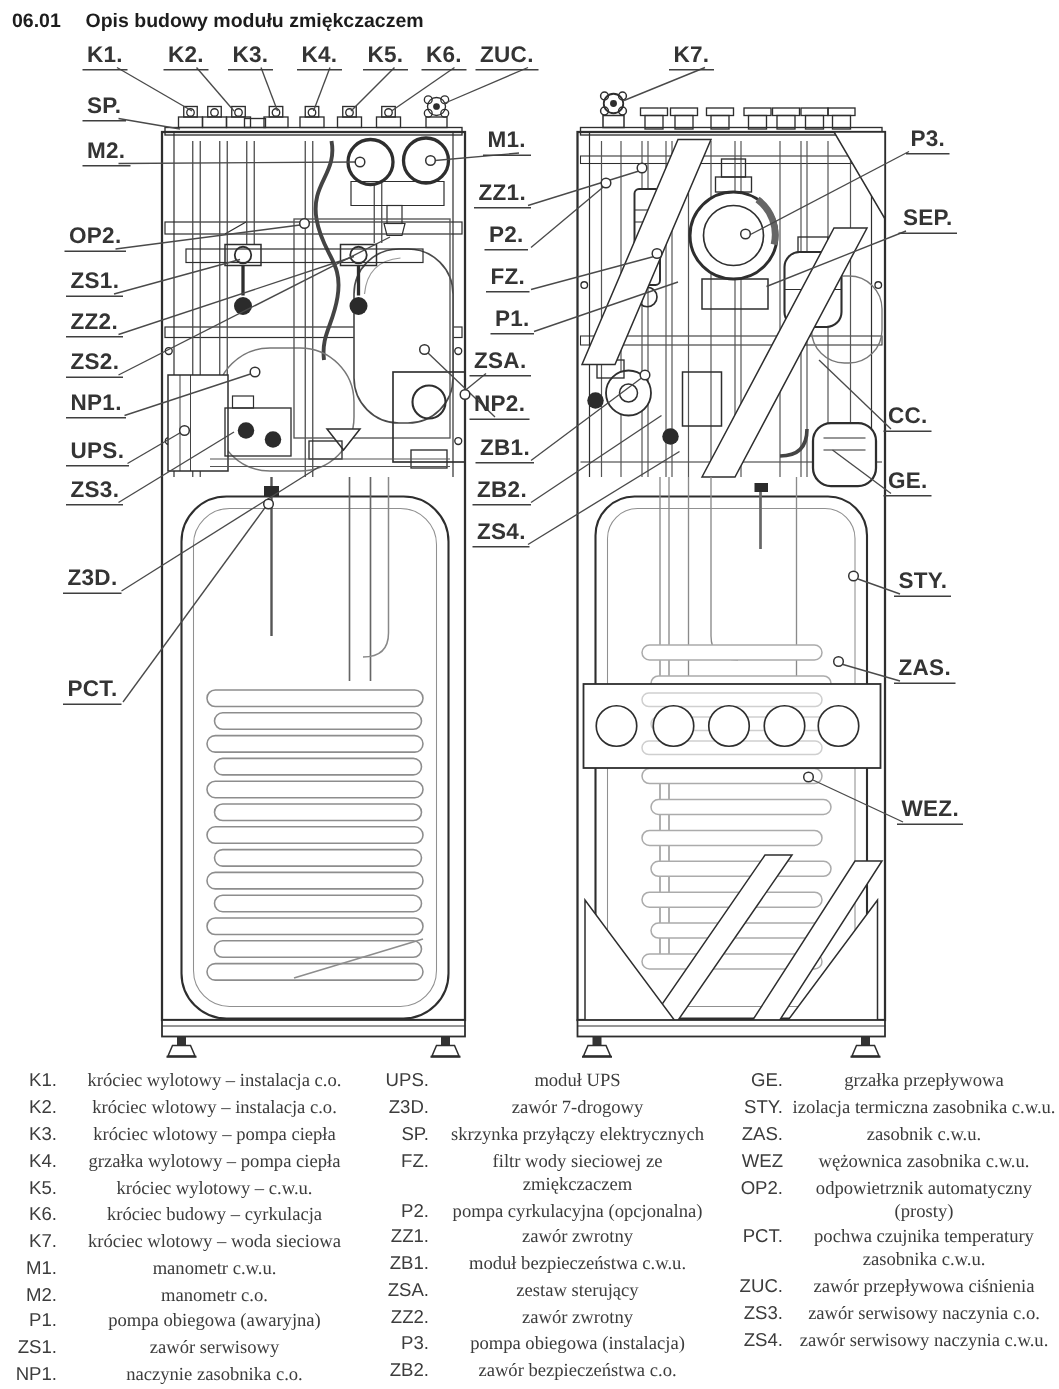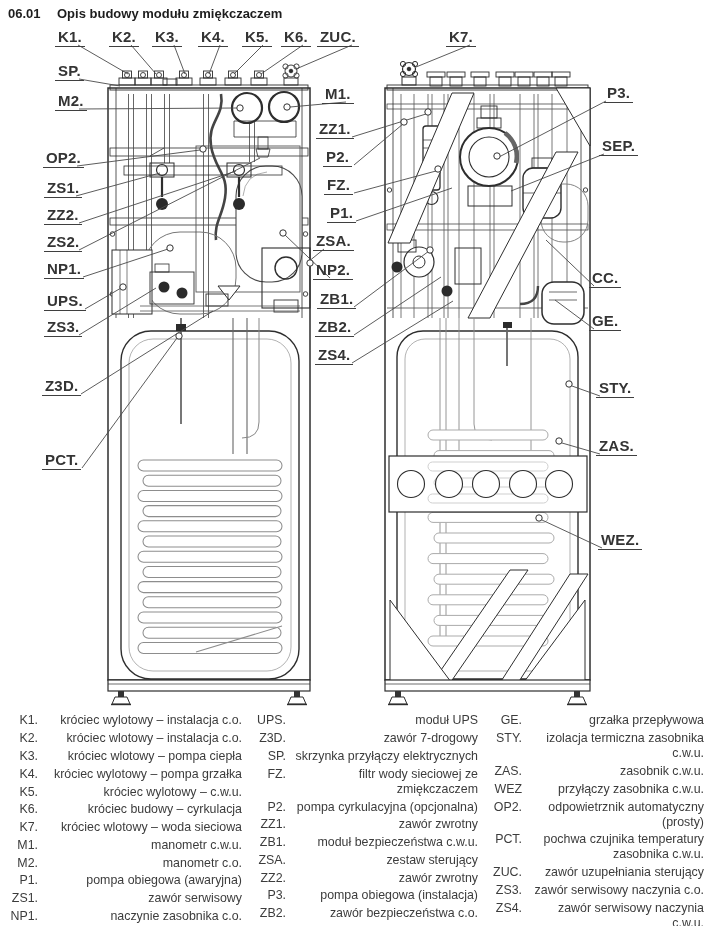--- a/index.html
+++ b/index.html
@@ -15,21 +15,21 @@
   #legend{position:absolute;left:0;top:712px;width:706px;color:#3c3c3c;font-size:12.4px;}
   .lcol{position:absolute;top:0;}
   #lcol1{left:6px;width:236px;}
   #lcol2{left:246px;width:232px;}
   #lcol3{left:480px;width:224px;}
   .lrow{display:grid;column-gap:6px;align-items:start;line-height:15px;padding:1.4px 0;}
   #lcol1 .lrow{grid-template-columns:32px 1fr;}
   #lcol2 .lrow{grid-template-columns:40px 1fr;}
   #lcol3 .lrow{grid-template-columns:42px 1fr;}
   .abbr{text-align:right;white-space:nowrap;}
-  .desc{text-align:right;}
+  .desc{text-align:center;font-family:Liberation Serif, serif;}
   #lcol3 .desc{max-width:178px;}
 </style>
 </head>
 <body>
 
 <div id="page">
 
   <div id="hdr">
     <span class="code">06.01</span>
     <span class="title">Opis budowy modułu zmiękczaczem</span>
@@ -462,21 +462,21 @@
         <div class="lrow">
         <span class="abbr">K2.</span>
         <span class="desc">króciec wlotowy – instalacja c.o.</span>
       </div>
         <div class="lrow">
         <span class="abbr">K3.</span>
         <span class="desc">króciec wlotowy – pompa ciepła</span>
       </div>
         <div class="lrow">
         <span class="abbr">K4.</span>
-        <span class="desc">króciec wylotowy – pompa grzałka</span>
+        <span class="desc">grzałka wylotowy – pompa ciepła</span>
       </div>
         <div class="lrow">
         <span class="abbr">K5.</span>
         <span class="desc">króciec wylotowy – c.w.u.</span>
       </div>
         <div class="lrow">
         <span class="abbr">K6.</span>
         <span class="desc">króciec budowy – cyrkulacja</span>
       </div>
         <div class="lrow">
@@ -562,33 +562,33 @@
         <div class="lrow">
         <span class="abbr">STY.</span>
         <span class="desc">izolacja termiczna zasobnika c.w.u.</span>
       </div>
         <div class="lrow">
         <span class="abbr">ZAS.</span>
         <span class="desc">zasobnik c.w.u.</span>
       </div>
         <div class="lrow">
         <span class="abbr">WEZ</span>
-        <span class="desc">przyłączy zasobnika c.w.u.</span>
+        <span class="desc">wężownica zasobnika c.w.u.</span>
       </div>
         <div class="lrow">
         <span class="abbr">OP2.</span>
         <span class="desc">odpowietrznik automatyczny (prosty)</span>
       </div>
         <div class="lrow">
         <span class="abbr">PCT.</span>
         <span class="desc">pochwa czujnika temperatury zasobnika c.w.u.</span>
       </div>
         <div class="lrow">
         <span class="abbr">ZUC.</span>
-        <span class="desc">zawór uzupełniania sterujący</span>
+        <span class="desc">zawór przepływowa ciśnienia</span>
       </div>
         <div class="lrow">
         <span class="abbr">ZS3.</span>
         <span class="desc">zawór serwisowy naczynia c.o.</span>
       </div>
         <div class="lrow">
         <span class="abbr">ZS4.</span>
         <span class="desc">zawór serwisowy naczynia c.w.u.</span>
       </div>
       </div>

